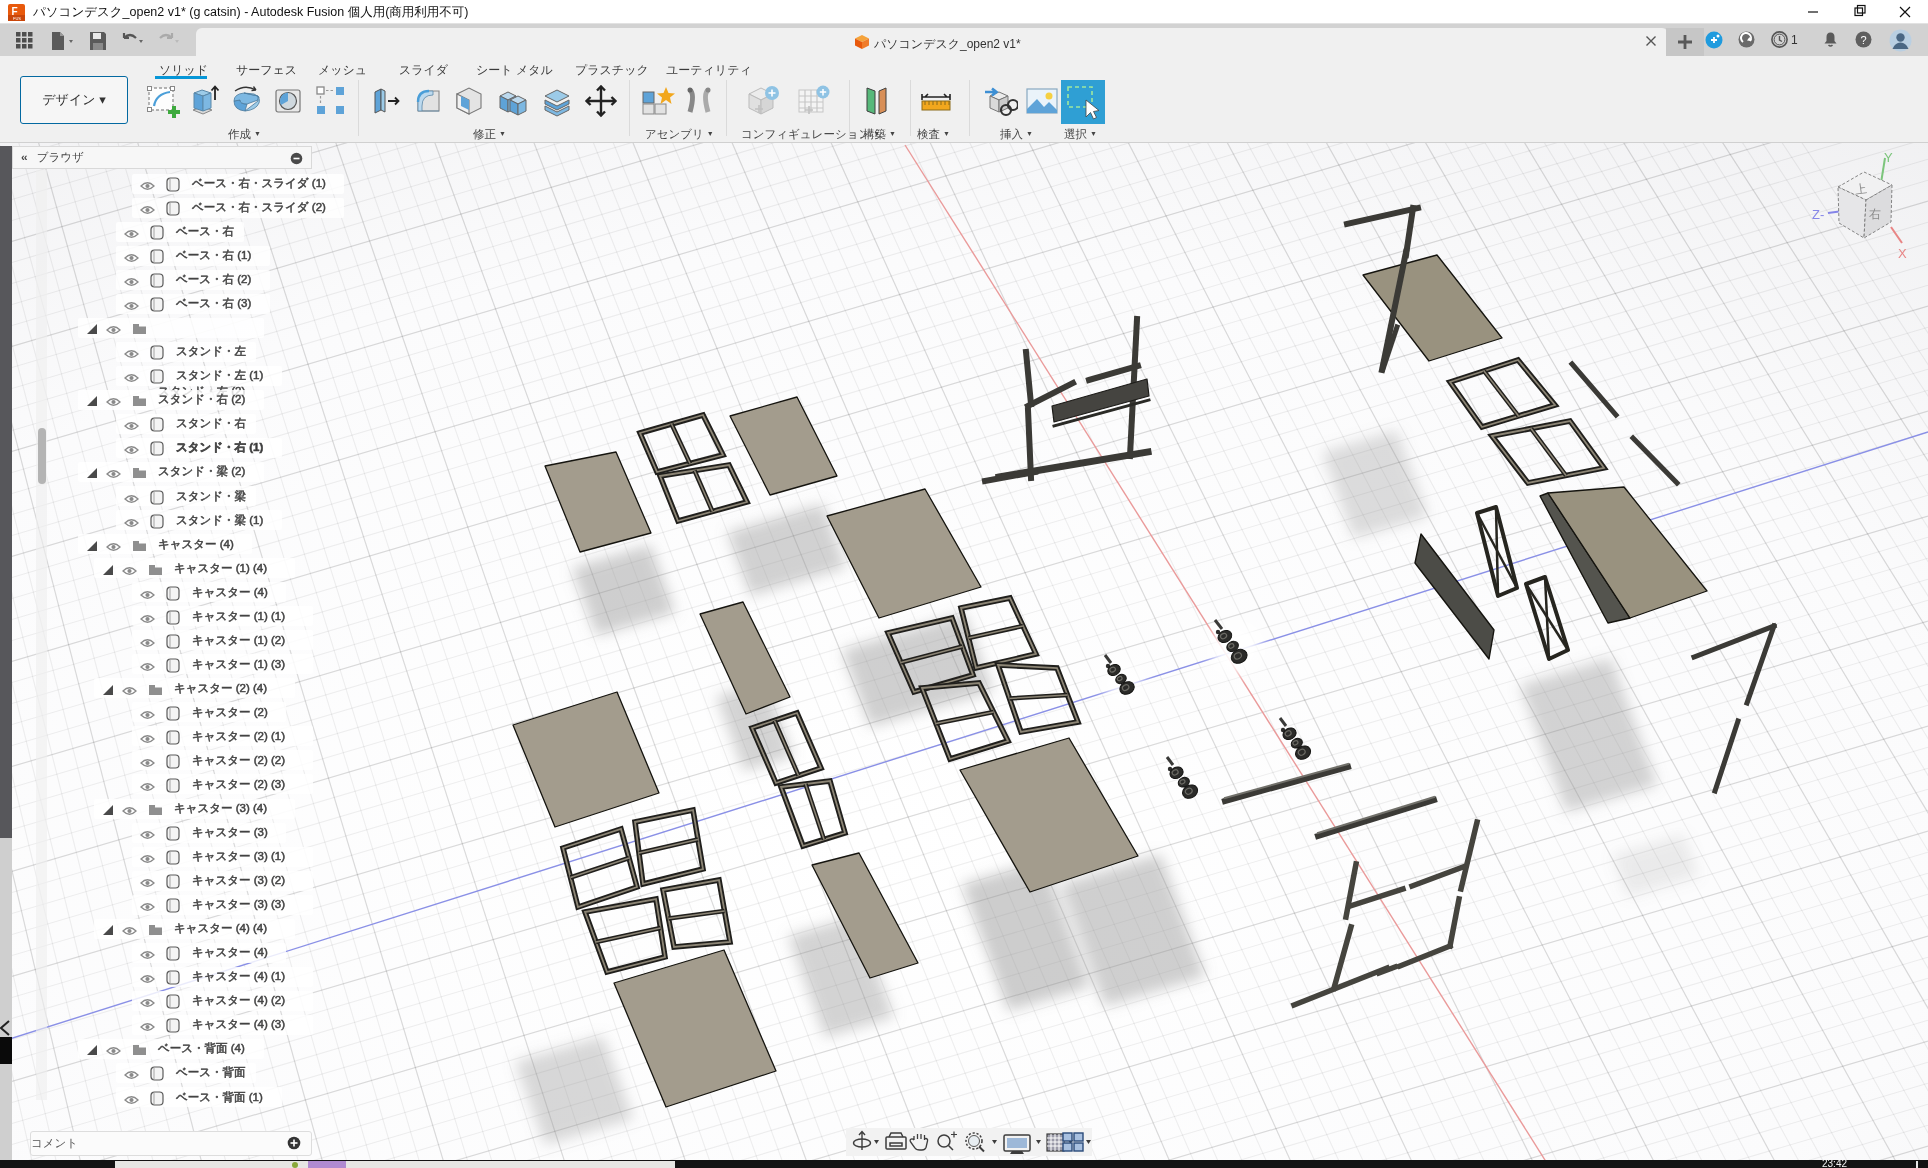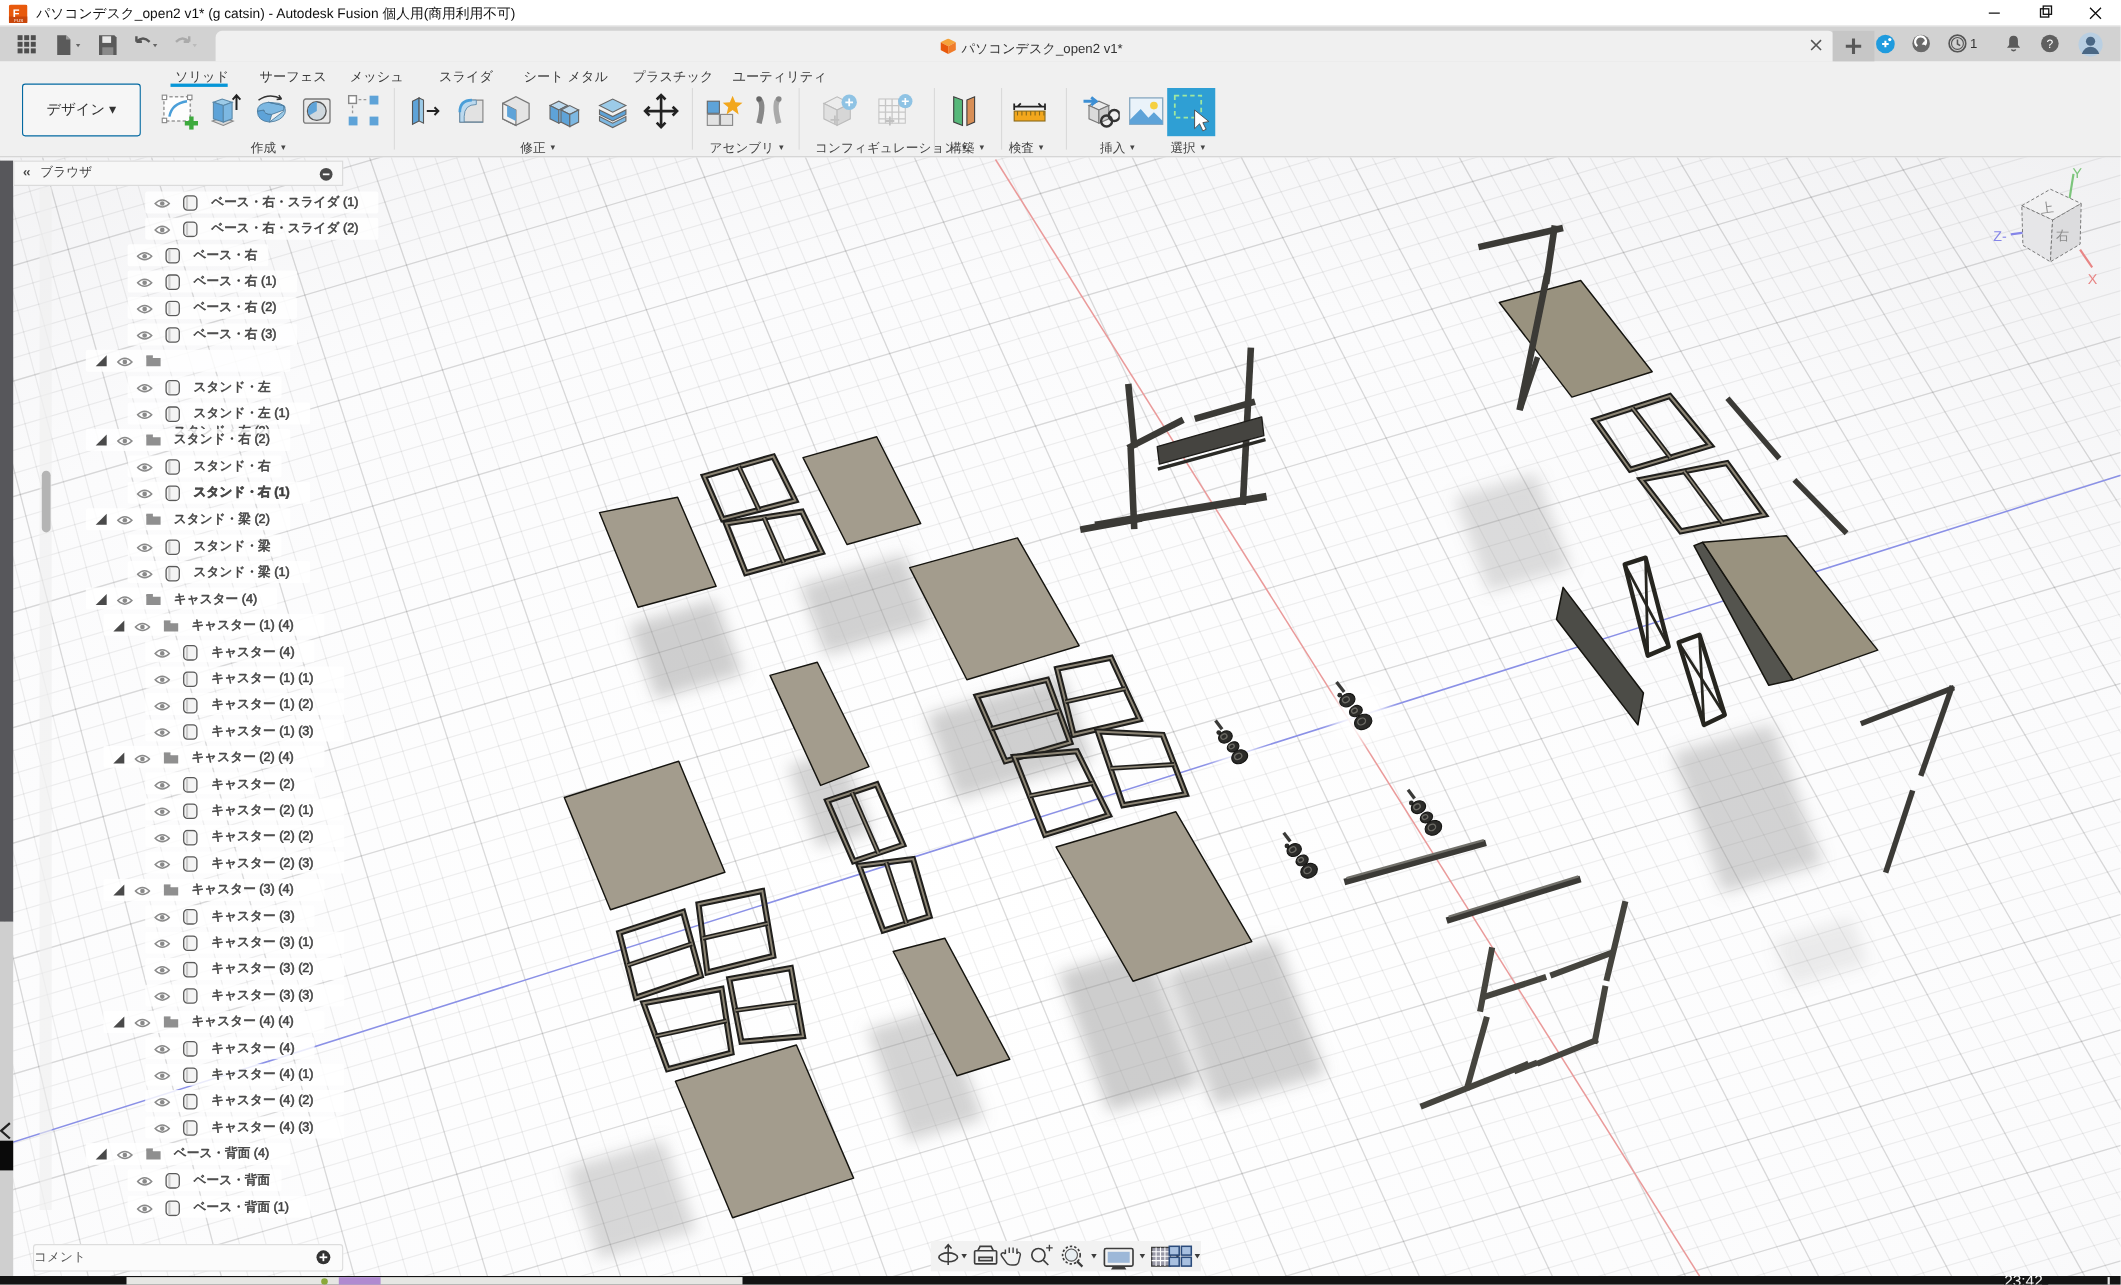--- a/index.html
+++ b/index.html
@@ -1103,12 +1103,12 @@
 </g>
 </svg>
 <svg class="abs" style="left:0;top:1020px" width="10" height="16" viewBox="0 0 10 16">
     <path d="M9 1 L1 8 L9 15" fill="none" stroke="#222" stroke-width="2"></path>
   </svg>
 <div class="abs" id="blackbar"></div>
 <div class="abs" style="left:115px;top:1161px;width:560px;height:7px;background:#e6e6e3"></div>
 <div class="abs" style="left:292px;top:1162px;width:6px;height:6px;background:#8aa83a;border-radius:3px"></div>
 <div class="abs" style="left:308px;top:1161px;width:38px;height:7px;background:#b08ad0"></div>
 <div class="abs" style="left:1916px;top:1161px;width:2px;height:7px;background:#e8e8e8"></div>
-<div class="abs" style="left:1822px;top:1160px;width:40px;height:8px;background:#131313;color:#f0f0f0;font-size:14px;line-height:8px;overflow:hidden">23:42</div>
+<div class="abs" style="left:1822px;top:1160px;width:40px;height:8px;background:#131313;color:#f0f0f0;font-size:10px;line-height:8px;overflow:hidden">23:42</div>
 </body></html>

